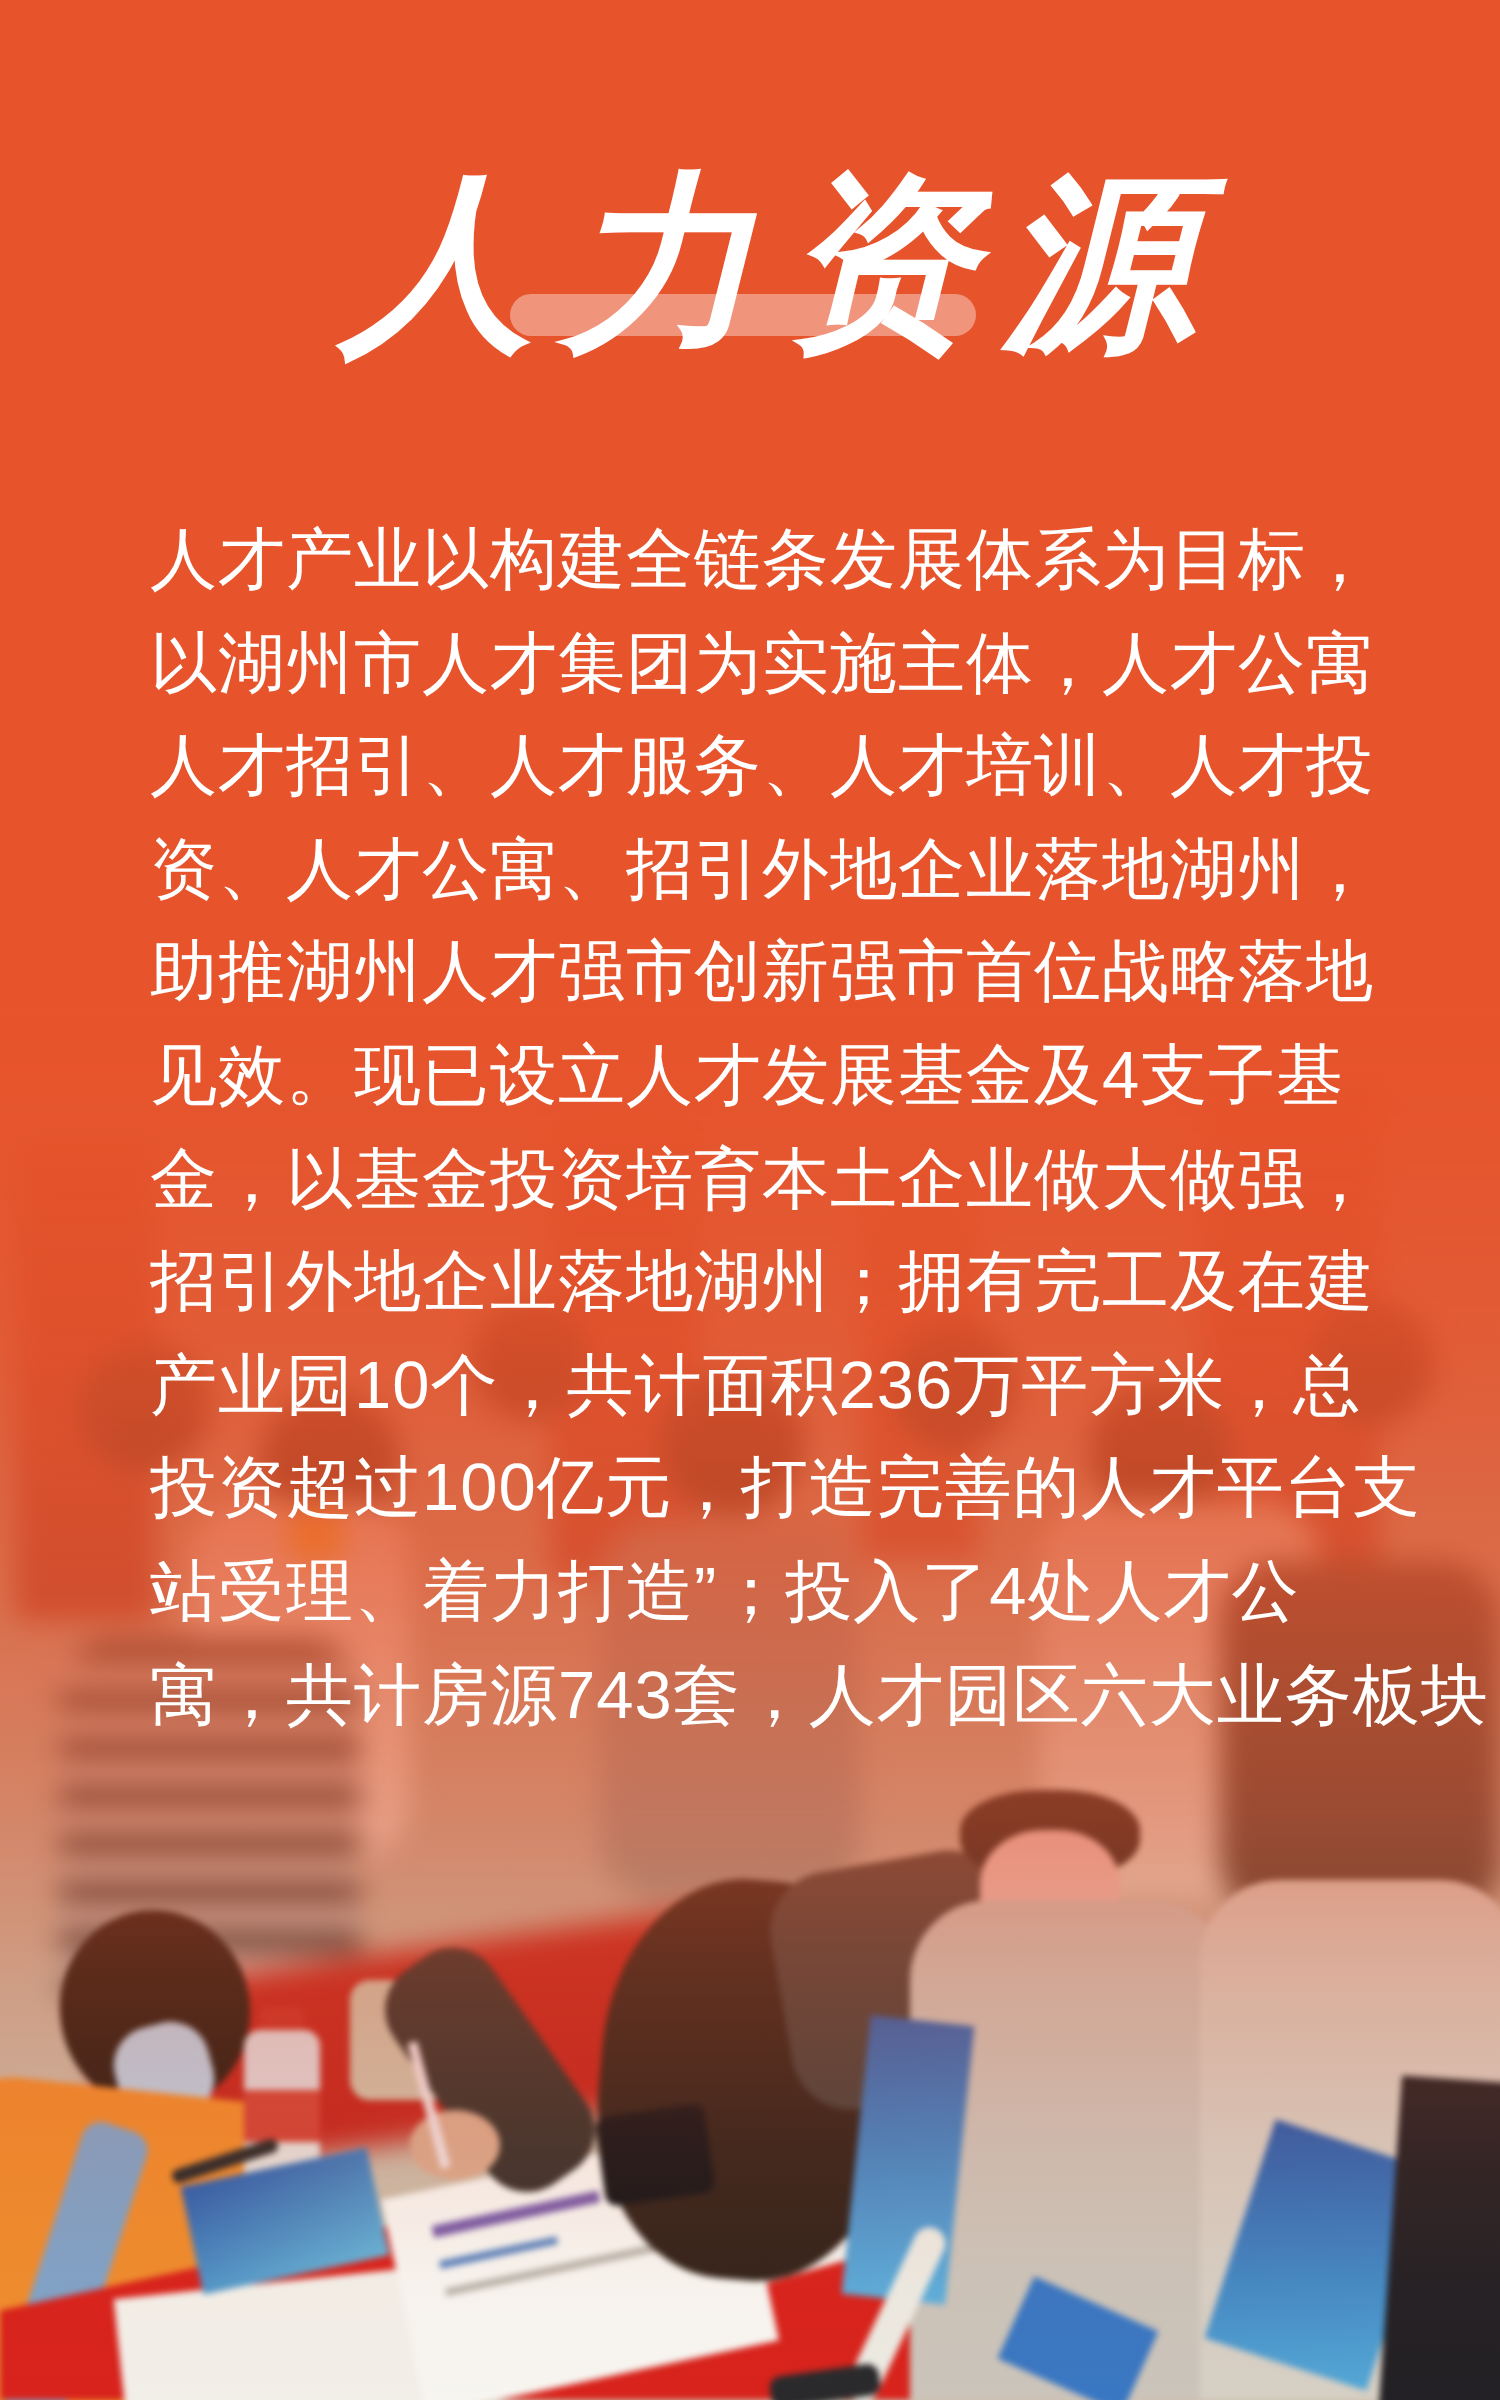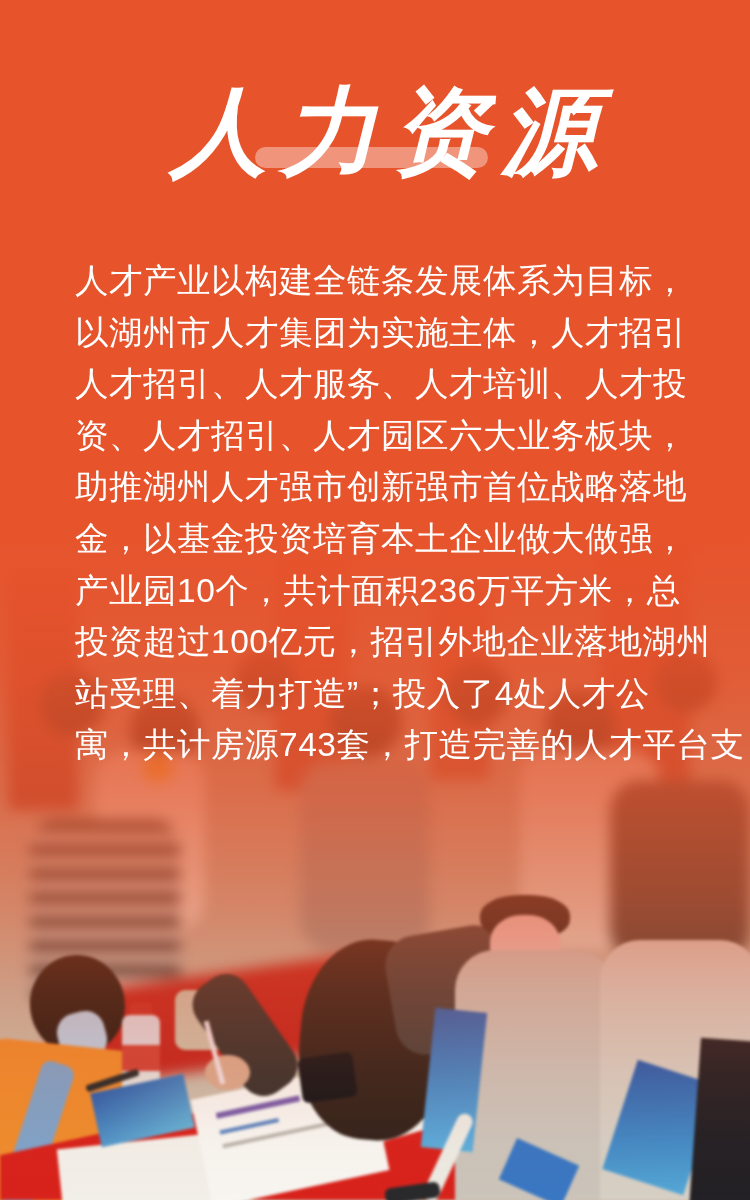--- a/index.html
+++ b/index.html
@@ -133,25 +133,27 @@
 
     <div class="overlay"></div>
   </div>
 
   <div class="content">
     <div class="title-bar"></div>
     <h1 class="title">人力资源</h1>
 
     <div class="paragraph">
       <div>人才产业以构建全链条发展体系为目标，</div>
-      <div>以湖州市人才集团为实施主体，人才招引</div>
+      <div>以湖州市人才集团为实施主体，人才公寓</div>
       <div>人才招引、人才服务、人才培训、人才投</div>
-      <div>资、人才招引、人才园区六大业务板块，</div>
+      <div>资、人才公寓、招引外地企业落地湖州，</div>
       <div>助推湖州人才强市创新强市首位战略落地</div>
+      <div>见效。现已设立人才发展基金及4支子基</div>
       <div>金，以基金投资培育本土企业做大做强，</div>
+      <div>招引外地企业落地湖州；拥有完工及在建</div>
       <div>产业园10个，共计面积236万平方米，总</div>
-      <div>投资超过100亿元，招引外地企业落地湖州</div>
+      <div>投资超过100亿元，打造完善的人才平台支</div>
       <div>站受理、着力打造”；投入了4处人才公</div>
-      <div>寓，共计房源743套，打造完善的人才平台支</div>
+      <div>寓，共计房源743套，人才园区六大业务板块</div>
     </div>
   </div>
 
 </div>
 
 </body></html>

